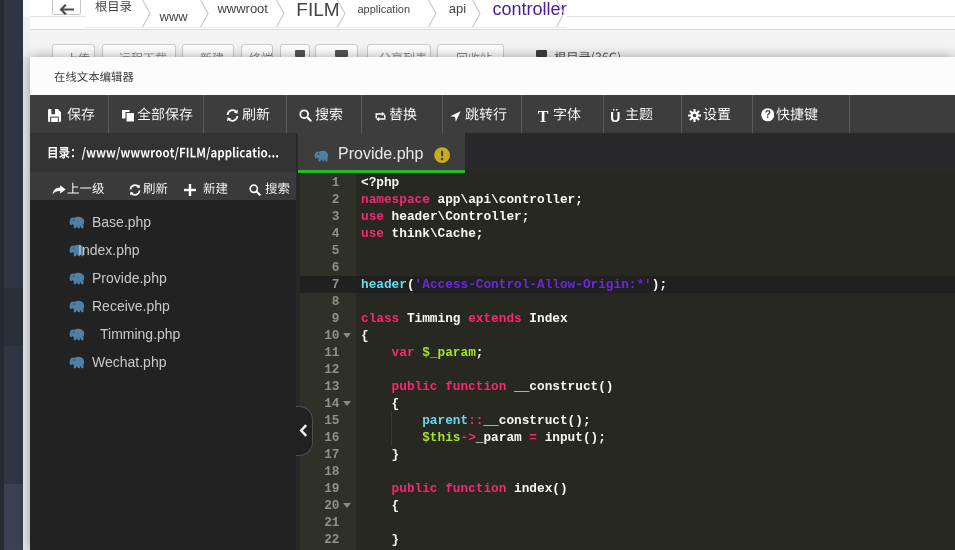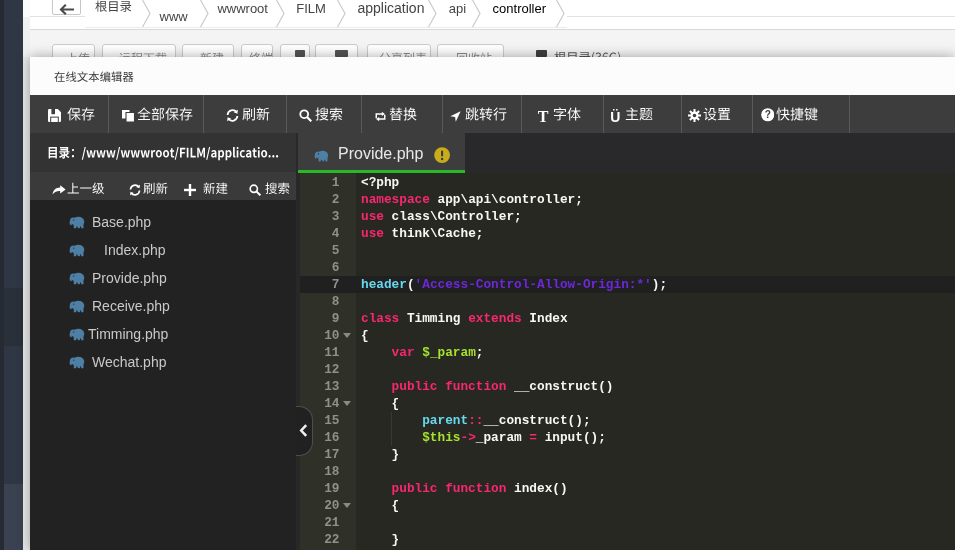--- a/index.html
+++ b/index.html
@@ -23,24 +23,24 @@
 <div style="position:absolute;left:59.0px;top:1.0px;"><svg width="15" height="11" viewBox="0 0 15 11">
       <path d="M6 0 L7.6 1.6 L4.4 4.6 H15 V6.6 H4.4 L7.6 9.6 L6 11 L0.5 5.6 Z" fill="#4a4a4a"></path>
     </svg></div>
 <div style="position:absolute;left:95.0px;top:0.3px;width:36.9px;height:13.8px;">
     <svg width="36.9" height="13.8" viewBox="0 0 36.9 13.8" style="position:absolute;left:0;top:0;overflow:visible">
       <path d="M2.5 0.5V2.9H0.6V3.7H2.4C2 5.4 1.2 7.4 0.4 8.4C0.6 8.6 0.8 9 0.9 9.3C1.5 8.5 2.1 7.2 2.5 5.8V11.8H3.3V5.4C3.7 6.1 4.1 6.8 4.2 7.2L4.8 6.5C4.6 6.2 3.7 4.7 3.3 4.3V3.7H4.8V2.9H3.3V0.5ZM9.9 4.1V5.6H6.2V4.1ZM9.9 3.3H6.2V1.8H9.9ZM5.3 11.8C5.6 11.7 5.9 11.5 8.5 10.8C8.5 10.6 8.4 10.3 8.5 10L6.2 10.6V6.4H7.4C8.1 8.9 9.2 10.8 11.2 11.7C11.4 11.5 11.7 11.1 11.9 10.9C10.8 10.5 10 9.8 9.4 8.9C10.1 8.5 10.9 8 11.5 7.5L10.9 6.8C10.4 7.3 9.6 7.9 9 8.3C8.7 7.7 8.4 7.1 8.2 6.4H10.8V1H5.3V10.3C5.3 10.8 5.1 10.9 4.9 11C5.1 11.2 5.3 11.6 5.3 11.8Z M15.2 5H21.6V7.1H15.2ZM15.2 4.2V2.2H21.6V4.2ZM15.2 8H21.6V10H15.2ZM14.2 1.3V11.7H15.2V10.9H21.6V11.7H22.6V1.3Z M26.2 6.9C27 7.4 28 8.1 28.5 8.5L29.1 7.9C28.6 7.4 27.7 6.8 26.9 6.4ZM26.2 1.2V2H33.7L33.7 3.2H26.6V4H33.6L33.5 5.1H25.4V6H30.3V8.2C28.5 9 26.6 9.7 25.4 10.2L25.9 11C27.1 10.5 28.7 9.8 30.3 9.1V10.8C30.3 11 30.2 11 30 11C29.8 11 29.1 11 28.4 11C28.5 11.3 28.7 11.6 28.7 11.8C29.7 11.8 30.3 11.8 30.7 11.7C31.1 11.6 31.2 11.3 31.2 10.8V7.9C32.3 9.5 33.8 10.7 35.7 11.3C35.8 11.1 36.1 10.7 36.3 10.5C35 10.2 33.8 9.5 32.9 8.6C33.7 8.2 34.6 7.5 35.4 6.9L34.6 6.3C34 6.8 33.1 7.6 32.3 8.1C31.9 7.6 31.5 7 31.2 6.3V6H36.2V5.1H34.5C34.6 3.9 34.7 2.4 34.7 1.2L34 1.1L33.8 1.2Z" fill="#444"></path>
     </svg>
   </div>
 <div style="position:absolute;left:159.5px;top:-1.0px;margin-top:8px;"><span style="font-size:13px;color:#444">www</span></div>
 <div style="position:absolute;left:217.4px;top:-1.0px;"><span style="font-size:13px;color:#444">wwwroot</span></div>
-<div style="position:absolute;left:296.3px;top:-1.0px;"><span style="font-size:13px;color:#444">FILM</span></div>
-<div style="position:absolute;left:357.5px;top:-1.0px;"><span style="font-size:14px;color:#444">application</span></div>
+<div style="position:absolute;left:296.3px;top:-1.0px;"><span style="font-size:19px;color:#444">FILM</span></div>
+<div style="position:absolute;left:357.5px;top:-1.0px;"><span style="font-size:11px;color:#444">application</span></div>
 <div style="position:absolute;left:448.7px;top:-1.0px;"><span style="font-size:13px;color:#444">api</span></div>
-<div style="position:absolute;left:492.6px;top:-1.0px;"><span style="font-size:13px;color:#000000">controller</span></div>
+<div style="position:absolute;left:492.6px;top:-1.0px;"><span style="font-size:18px;color:#4c1d95">controller</span></div>
 <div style="position:absolute;left:141.5px;top:0.0px;"><svg width="9" height="27" viewBox="0 0 9 27">
       <path d="M0.5 0 L8 13.5 L0.5 27" stroke="#c7cbd1" stroke-width="1.2" fill="none"></path>
     </svg></div>
 <div style="position:absolute;left:200.0px;top:0.0px;"><svg width="9" height="27" viewBox="0 0 9 27">
       <path d="M0.5 0 L8 13.5 L0.5 27" stroke="#c7cbd1" stroke-width="1.2" fill="none"></path>
     </svg></div>
 <div style="position:absolute;left:275.5px;top:0.0px;"><svg width="9" height="27" viewBox="0 0 9 27">
       <path d="M0.5 0 L8 13.5 L0.5 27" stroke="#c7cbd1" stroke-width="1.2" fill="none"></path>
     </svg></div>
 <div style="position:absolute;left:337.0px;top:0.0px;"><svg width="9" height="27" viewBox="0 0 9 27">
@@ -300,21 +300,21 @@
       <g fill="#4e7fa4">
         <ellipse cx="10" cy="6.3" rx="6.3" ry="5.4"></ellipse>
         <circle cx="4.7" cy="5.4" r="3.7"></circle>
         <rect x="5" y="8.6" width="2.7" height="4.7" rx="0.7"></rect>
         <rect x="9.2" y="9" width="2.5" height="4.2" rx="0.7"></rect>
         <rect x="12.9" y="8.6" width="2.6" height="4.7" rx="0.7"></rect>
         <path d="M2.3 3.6 C0.9 4.4 0.3 6.2 0.6 8.2 C0.8 9.4 1.3 10.1 2.1 10 C2.8 9.9 3 9.3 2.8 8.7 C2.2 7.3 2.4 5.8 3.3 4.8 Z"></path>
       </g>
       <circle cx="5" cy="4.4" r="0.75" fill="#222"></circle>
     </svg></div>
-<div style="position:absolute;left:104px;top:241.0px;"><span style="font-size:14px;color:#c9c9c9">Index.php</span></div>
+<div style="position:absolute;left:78px;top:241.0px;"><span style="font-size:14px;color:#c9c9c9">Index.php</span></div>
 <div style="position:absolute;left:69.0px;top:270.9px;"><svg width="16" height="13" viewBox="0 0 17 14">
       <g fill="#4e7fa4">
         <ellipse cx="10" cy="6.3" rx="6.3" ry="5.4"></ellipse>
         <circle cx="4.7" cy="5.4" r="3.7"></circle>
         <rect x="5" y="8.6" width="2.7" height="4.7" rx="0.7"></rect>
         <rect x="9.2" y="9" width="2.5" height="4.2" rx="0.7"></rect>
         <rect x="12.9" y="8.6" width="2.6" height="4.7" rx="0.7"></rect>
         <path d="M2.3 3.6 C0.9 4.4 0.3 6.2 0.6 8.2 C0.8 9.4 1.3 10.1 2.1 10 C2.8 9.9 3 9.3 2.8 8.7 C2.2 7.3 2.4 5.8 3.3 4.8 Z"></path>
       </g>
       <circle cx="5" cy="4.4" r="0.75" fill="#222"></circle>
@@ -336,21 +336,21 @@
       <g fill="#4e7fa4">
         <ellipse cx="10" cy="6.3" rx="6.3" ry="5.4"></ellipse>
         <circle cx="4.7" cy="5.4" r="3.7"></circle>
         <rect x="5" y="8.6" width="2.7" height="4.7" rx="0.7"></rect>
         <rect x="9.2" y="9" width="2.5" height="4.2" rx="0.7"></rect>
         <rect x="12.9" y="8.6" width="2.6" height="4.7" rx="0.7"></rect>
         <path d="M2.3 3.6 C0.9 4.4 0.3 6.2 0.6 8.2 C0.8 9.4 1.3 10.1 2.1 10 C2.8 9.9 3 9.3 2.8 8.7 C2.2 7.3 2.4 5.8 3.3 4.8 Z"></path>
       </g>
       <circle cx="5" cy="4.4" r="0.75" fill="#222"></circle>
     </svg></div>
-<div style="position:absolute;left:88px;top:324.7px;"><span style="font-size:14px;color:#c9c9c9">Timming.php</span></div>
+<div style="position:absolute;left:100px;top:324.7px;"><span style="font-size:14px;color:#c9c9c9">Timming.php</span></div>
 <div style="position:absolute;left:69.0px;top:354.6px;"><svg width="16" height="13" viewBox="0 0 17 14">
       <g fill="#4e7fa4">
         <ellipse cx="10" cy="6.3" rx="6.3" ry="5.4"></ellipse>
         <circle cx="4.7" cy="5.4" r="3.7"></circle>
         <rect x="5" y="8.6" width="2.7" height="4.7" rx="0.7"></rect>
         <rect x="9.2" y="9" width="2.5" height="4.2" rx="0.7"></rect>
         <rect x="12.9" y="8.6" width="2.6" height="4.7" rx="0.7"></rect>
         <path d="M2.3 3.6 C0.9 4.4 0.3 6.2 0.6 8.2 C0.8 9.4 1.3 10.1 2.1 10 C2.8 9.9 3 9.3 2.8 8.7 C2.2 7.3 2.4 5.8 3.3 4.8 Z"></path>
       </g>
       <circle cx="5" cy="4.4" r="0.75" fill="#222"></circle>
@@ -385,21 +385,21 @@
 22
 </pre>
   </div>
 <div style="position:absolute;left:343.0px;top:332.5px;width:0.0px;height:0.0px;border-left:4.5px solid transparent;border-right:4.5px solid transparent;border-top:5px solid #8a8a80;"></div>
 <div style="position:absolute;left:343.0px;top:400.5px;width:0.0px;height:0.0px;border-left:4.5px solid transparent;border-right:4.5px solid transparent;border-top:5px solid #8a8a80;"></div>
 <div style="position:absolute;left:343.0px;top:502.5px;width:0.0px;height:0.0px;border-left:4.5px solid transparent;border-right:4.5px solid transparent;border-top:5px solid #8a8a80;"></div>
 <div style="position:absolute;left:391.0px;top:411.5px;width:1.0px;height:34.0px;background:#3a392f;"></div>
 <div style="position:absolute;left:361.0px;top:173.5px;">
     <pre><span class="w">&lt;?php</span>
 <span class="k">namespace</span><span class="w"> app\api\controller;</span>
-<span class="k">use</span><span class="w"> class\Controller;</span>
+<span class="k">use</span><span class="w"> header\Controller;</span>
 <span class="k">use</span><span class="w"> think\Cache;</span>
 
 
 <span class="c">header</span><span class="w">(</span><span class="y">'Access-Control-Allow-Origin:*'</span><span class="w">);</span>
 
 <span class="k">class</span><span class="w"> Timming </span><span class="k">extends</span><span class="w"> Index</span>
 <span class="w">{</span>
     <span class="k">var</span><span class="w"> </span><span class="g">$_param</span><span class="w">;</span>
 
     <span class="k">public function</span><span class="w"> __construct()</span>

